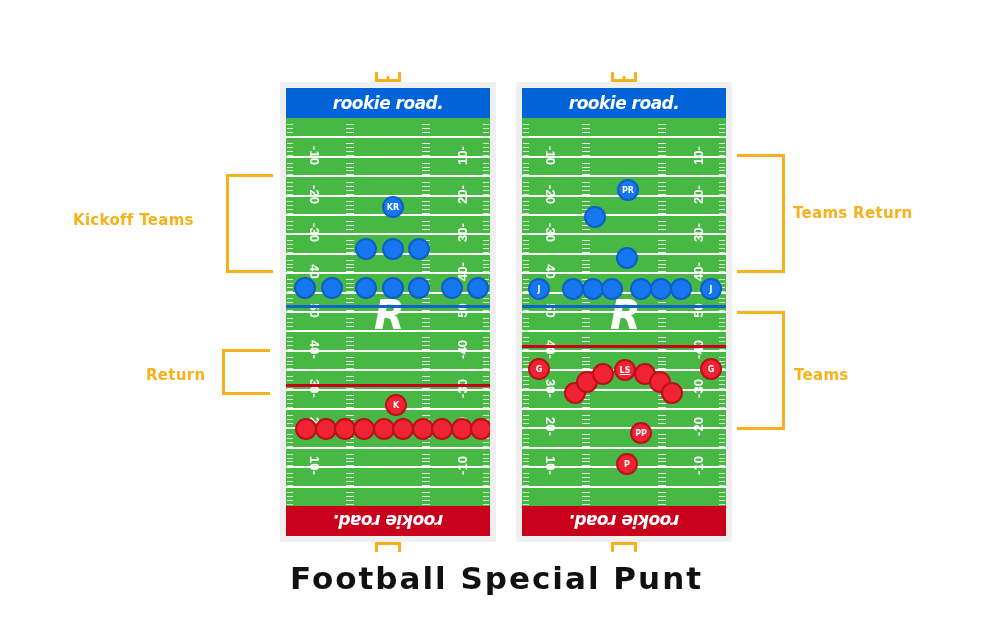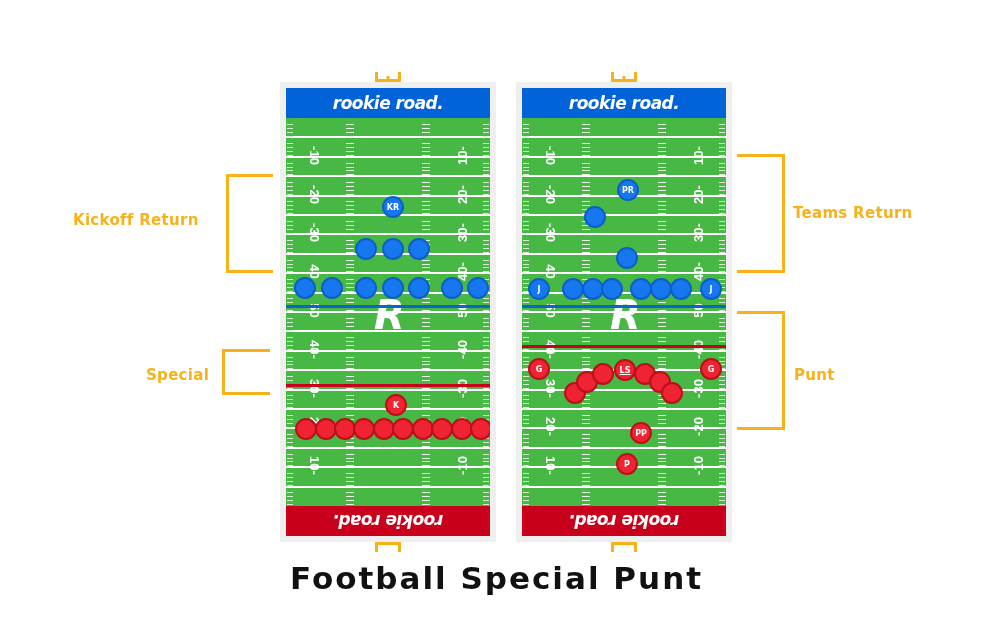--- a/index.html
+++ b/index.html
@@ -824,22 +824,22 @@
       <div class="player red" style="left: 138px; top: 294px;"></div>
       <div class="player red" style="left: 150px; top: 305px;"></div>
       <div class="player red" style="left: 189px; top: 281px;">G</div>
       <div class="player red" style="left: 119px; top: 345px;">PP</div>
       <div class="player red" style="left: 105px; top: 376px;">P</div>
     </div>
   <div class="goalpost bottom" style="left:95px;"></div>
 </div>
 
 <div class="bracket left" style="left:226px; top:174px; width:47px; height:99px;"></div>
-<div class="blabel" style="left:73px; top:211px;">Kickoff Return</div>
+<div class="blabel" style="left:73px; top:211px;">Kickoff Teams</div>
 <div class="bracket left" style="left:222px; top:349px; width:48px; height:46px;"></div>
-<div class="blabel" style="left:146px; top:366px;">Special</div>
+<div class="blabel" style="left:146px; top:366px;">Return</div>
 
 <div class="bracket right" style="left:737px; top:154px; width:48px; height:119px;"></div>
 <div class="blabel" style="left:793px; top:204px;">Teams Return</div>
 <div class="bracket right" style="left:737px; top:311px; width:48px; height:119px;"></div>
-<div class="blabel" style="left:794px; top:366px;">Punt</div>
+<div class="blabel" style="left:794px; top:366px;">Teams</div>
 
 <div class="title">Football Special Punt</div>
 
 </body></html>

